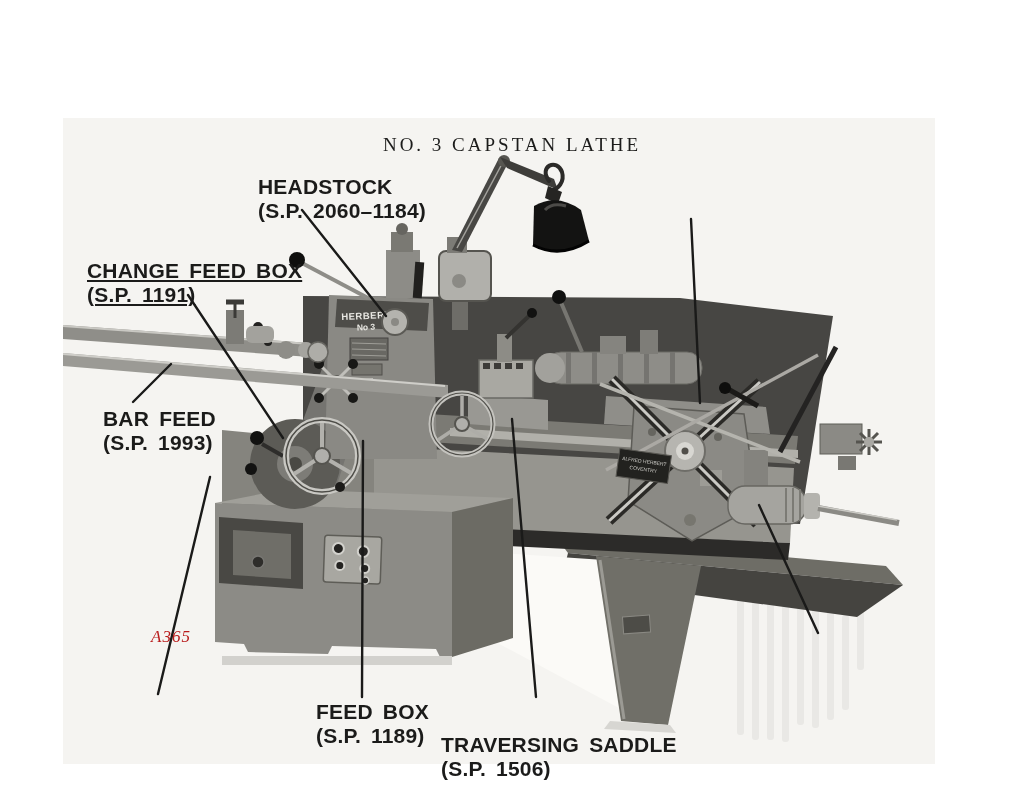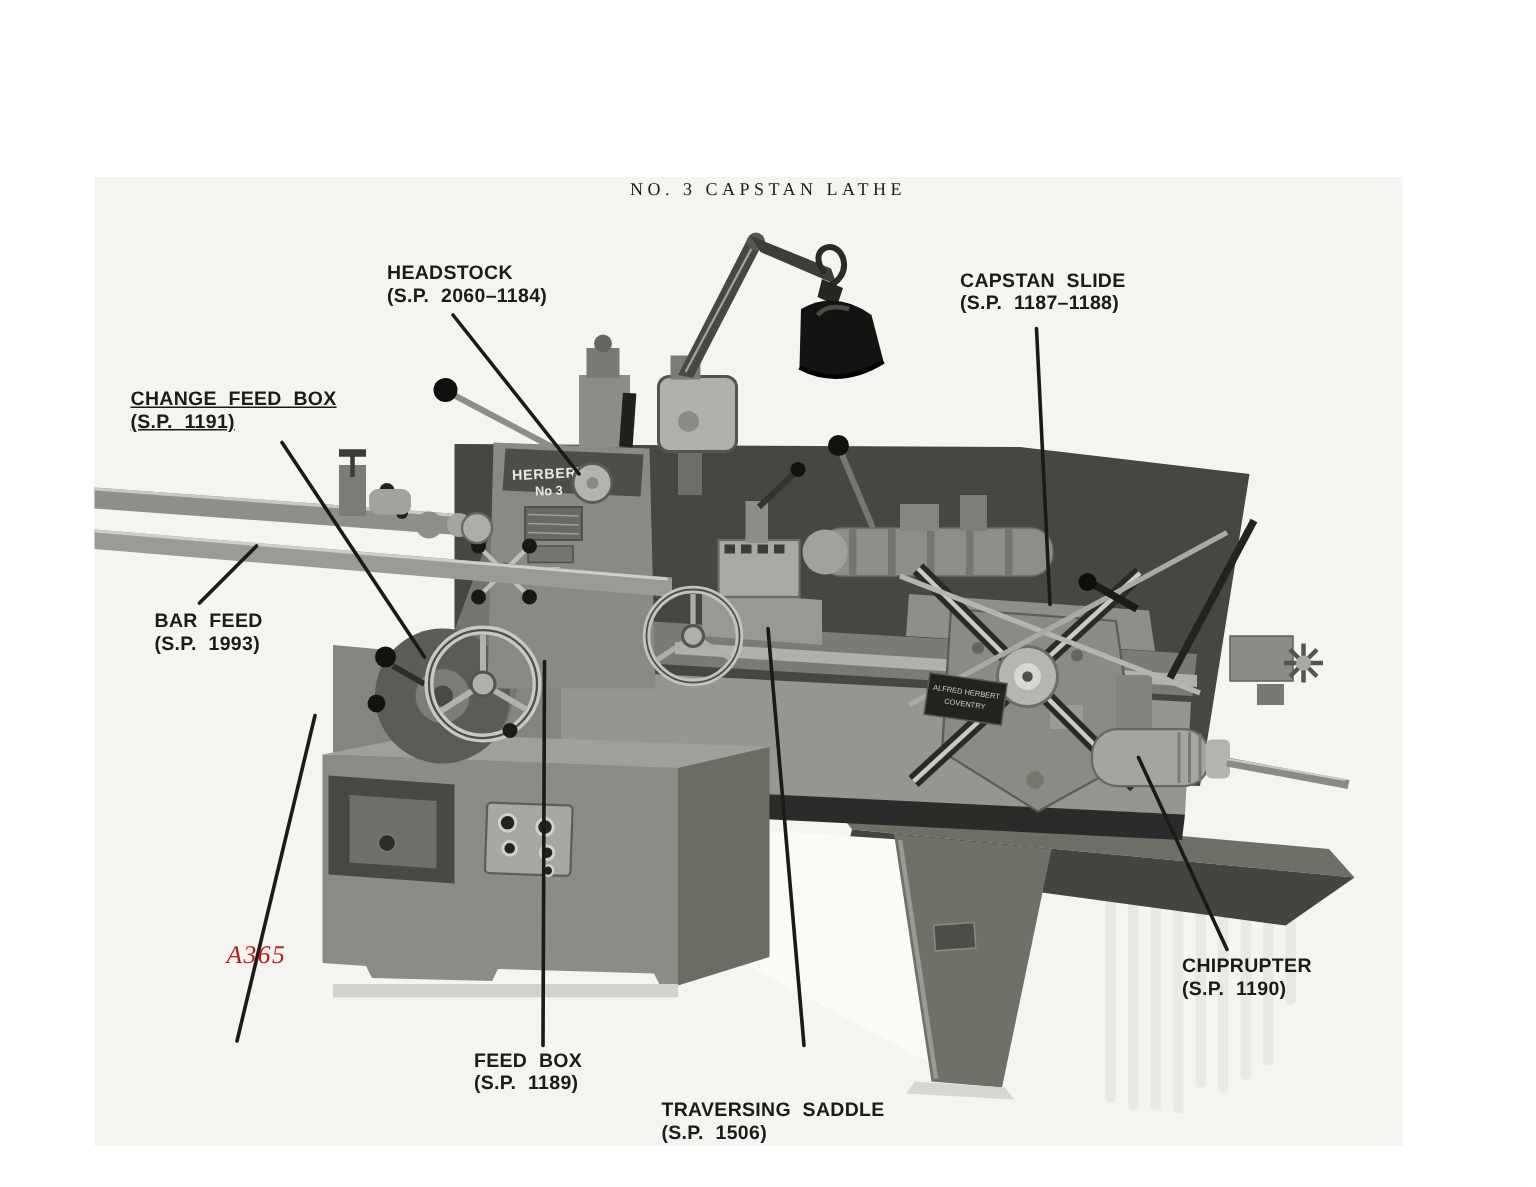--- a/index.html
+++ b/index.html
@@ -5,26 +5,26 @@
   :root{
     --page-bg:#ffffff;
     --photo-bg:#f5f4f1;
     --ink:#1b1b1a;
   }
   html,body{margin:0;padding:0;background:var(--page-bg);}
   .page{position:relative;width:1024px;height:791px;background:var(--page-bg);overflow:hidden;
         font-family:"Liberation Sans",sans-serif;}
   svg{position:absolute;left:0;top:0;}
   .fig-title{
-    position:absolute;left:0;right:0;top:119px;text-align:center;
-    font-family:"Liberation Serif",serif;font-size:12px;letter-spacing:3px;
+    position:absolute;left:0;right:0;top:134px;text-align:center;
+    font-family:"Liberation Serif",serif;font-size:19px;letter-spacing:3px;
     color:#1c1c1b;white-space:nowrap;
   }
   .label{
-    position:absolute;font-size:13px;line-height:1.12;font-weight:bold;
+    position:absolute;font-size:21px;line-height:1.12;font-weight:bold;
     color:var(--ink);letter-spacing:.2px;word-spacing:4px;white-space:nowrap;
   }
   .label .ref{font-weight:bold;}
   .photo-ref{
     position:absolute;left:151px;top:627px;
     font-family:"Liberation Serif",serif;font-style:italic;font-size:17px;
     color:#b91c1c;letter-spacing:1px;
   }
 </style>
 </head>
@@ -270,39 +270,31 @@
     </g>
   </svg>
 
   <div class="fig-title">NO. 3 CAPSTAN LATHE</div>
 
   <div class="label" style="left:258px;top:175px;">
     <div>HEADSTOCK</div>
     <div class="ref">(S.P. 2060–1184)</div>
   </div>
 
-  <div class="label" style="left:640px;top:180px;">
-    <div>CAPSTAN SLIDE</div>
-    <div class="ref">(S.P. 1187–1188)</div>
-  </div>
 
   <div class="label" style="left:87px;top:259px;text-decoration:underline;">
     <div>CHANGE FEED BOX</div>
     <div class="ref">(S.P. 1191)</div>
   </div>
 
   <div class="label" style="left:103px;top:407px;">
     <div>BAR FEED</div>
     <div class="ref">(S.P. 1993)</div>
   </div>
 
-  <div class="label" style="left:788px;top:637px;">
-    <div>CHIPRUPTER</div>
-    <div class="ref">(S.P. 1190)</div>
-  </div>
 
   <div class="label" style="left:92px;top:697px;">
   </div>
 
   <div class="label" style="left:316px;top:700px;">
     <div>FEED BOX</div>
     <div class="ref">(S.P. 1189)</div>
   </div>
 
   <div class="label" style="left:441px;top:697px;margin-top:36px;">

